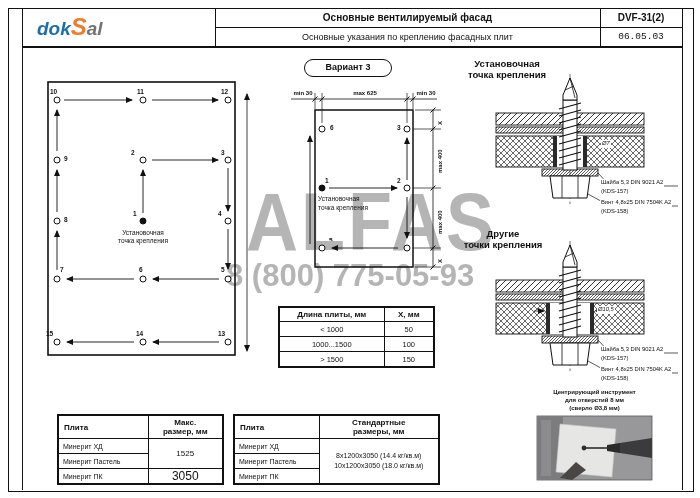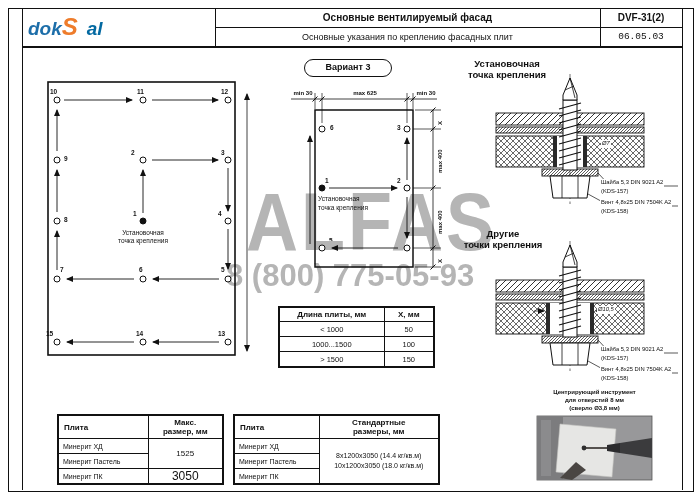--- a/index.html
+++ b/index.html
@@ -32,21 +32,21 @@
 
   <div class="abs" style="left:8px;top:8px;width:684px;height:482px;border:1.6px solid #111;z-index:2;"></div>
   <div class="ln" style="left:22px;top:8px;width:1px;height:482px;z-index:2;"></div>
   <div class="ln" style="left:682px;top:8px;width:1px;height:482px;z-index:2;"></div>
   <div class="ln" style="left:22px;top:46px;width:660px;height:1.5px;z-index:3;"></div>
   <div class="ln" style="left:215px;top:27px;width:467px;height:1px;z-index:3;"></div>
   <div class="ln" style="left:215px;top:8px;width:1px;height:38px;z-index:3;"></div>
   <div class="ln" style="left:600px;top:8px;width:1px;height:38px;z-index:3;"></div>
 
   <div class="abs" style="left:28px;top:12px;width:180px;height:30px;font-style:italic;font-weight:bold;font-size:19px;line-height:30px;z-index:3;">
-    <span style="color:#1d6ea9;">dok</span><span style="color:#ee7c2b;font-size:24px;">S</span><span style="color:#0369a1;margin-left:9px;">al</span>
+    <span style="color:#1d6ea9;margin-left:9px;">dok</span><span style="color:#ee7c2b;font-size:24px;">S</span><span style="color:#737373;">al</span>
   </div>
   <div class="hdr-txt" style="left:215px;top:8px;width:385px;height:19px;font-weight:bold;font-size:10px;z-index:3;">
     <span>Основные вентилируемый фасад</span>
   </div>
   <div class="hdr-txt" style="left:600px;top:8px;width:82px;height:19px;font-weight:bold;font-size:10px;z-index:3;">
     <span>DVF-31(2)</span>
   </div>
   <div class="hdr-txt" style="left:215px;top:27px;width:385px;height:19px;font-size:9px;z-index:3;">
     <span>Основные указания по креплению фасадных плит</span>
   </div>

